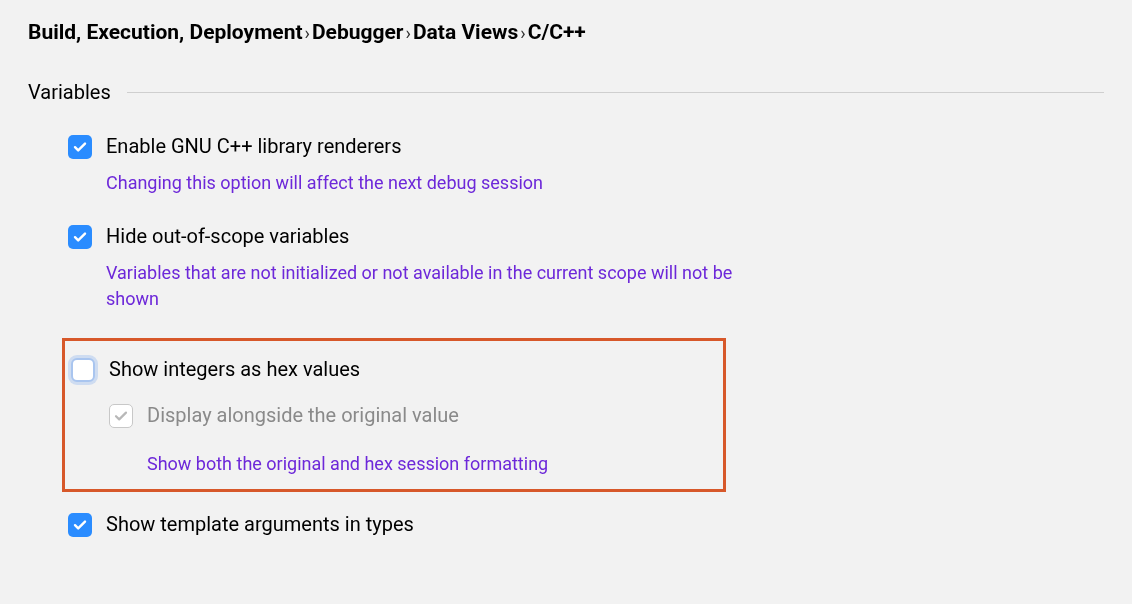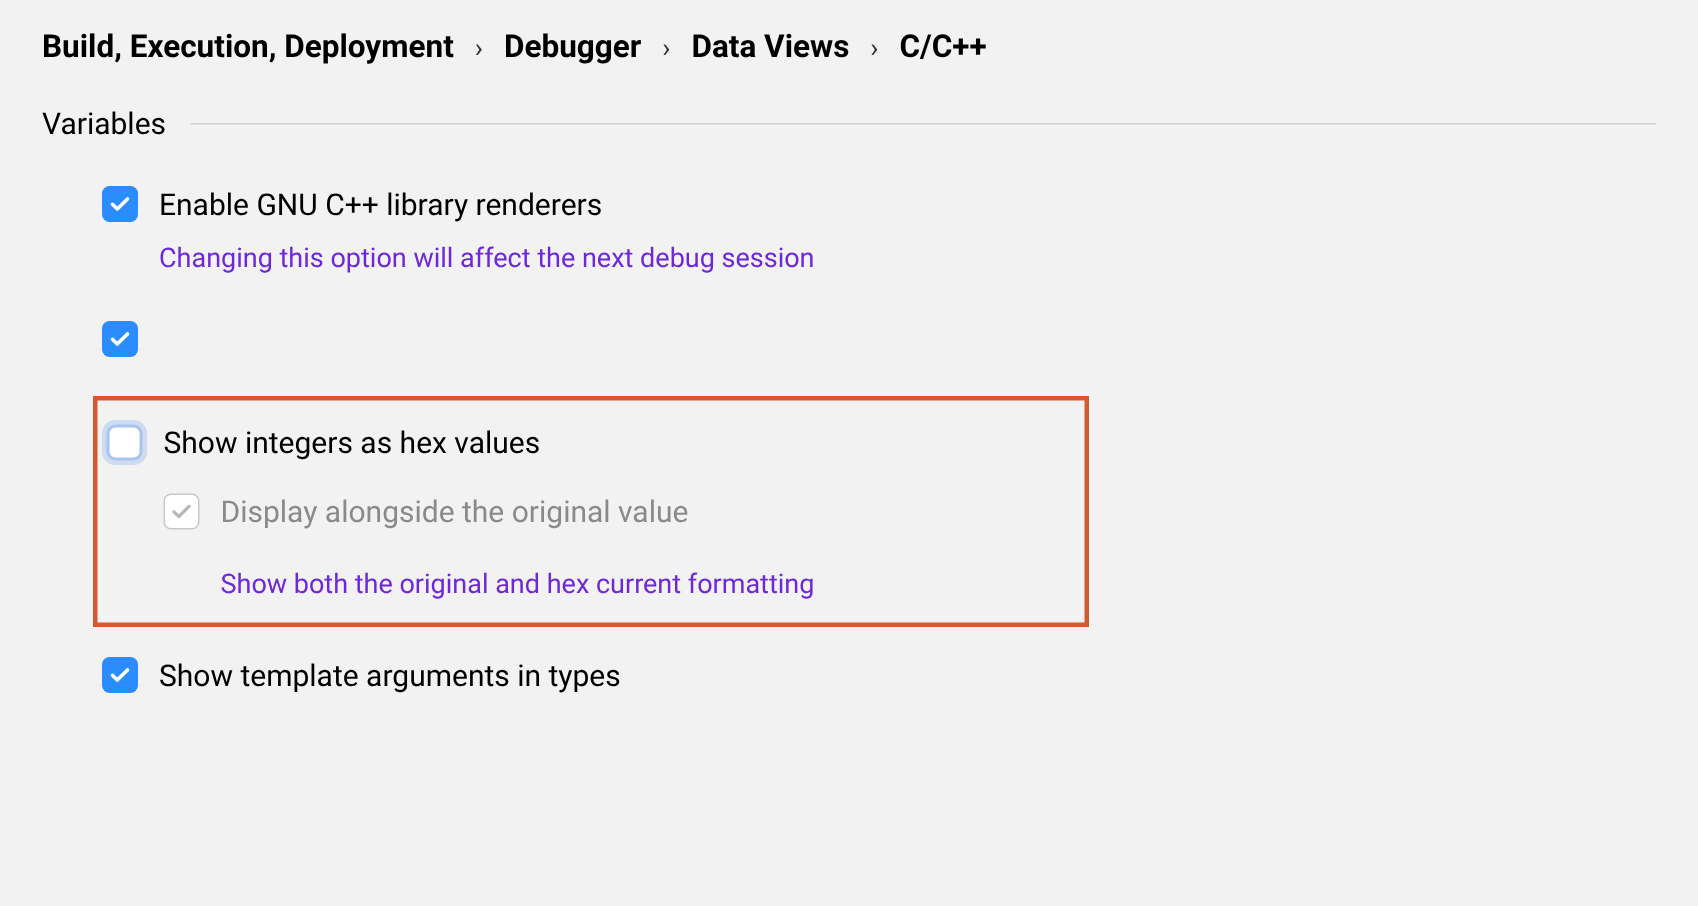--- a/index.html
+++ b/index.html
@@ -11,24 +11,24 @@
       font-family: -apple-system, BlinkMacSystemFont, "Segoe UI", Roboto, sans-serif;
       background: #f2f2f2;
       width: 1132px;
       height: 604px;
       padding: 20px 28px;
       color: #000;
     }
     .breadcrumb {
       display: flex;
       align-items: center;
-      gap: 14px;
+      gap: 2px;
       font-size: 21px;
       font-weight: 700;
-      margin-bottom: 26px;
+      margin-bottom: 36px;
     }
     .breadcrumb-sep {
       font-weight: 400;
       font-size: 18px;
       color: #333;
     }
     .section-header {
       display: flex;
       align-items: center;
       gap: 16px;
@@ -43,21 +43,21 @@
     .section-rule {
       flex: 1;
       height: 1px;
       background: #cfcfcf;
     }
     .options {
       padding-left: 40px;
     }
     .option-row {
       display: flex;
-      align-items: flex-start;
+      align-items: center;
       gap: 14px;
       margin-bottom: 10px;
     }
     .option-block {
       margin-bottom: 26px;
     }
     .checkbox {
       width: 24px;
       height: 24px;
       border-radius: 5px;
@@ -146,38 +146,40 @@
     <div class="option-desc">Changing this option will affect the next debug session</div>
   </div>
 
   <div class="option-block">
     <div class="option-row">
       <div class="checkbox checked">
         <svg viewBox="0 0 16 16">
             <path d="M3 8.2l3.2 3.2L13 4.6" stroke="#fff" stroke-width="2.4" fill="none" stroke-linecap="round" stroke-linejoin="round"></path>
           </svg>
       </div>
+      <span class="option-label">Hide out-of-scope variables</span>
     </div>
+    <div class="option-desc">Variables that are not initialized or not available in the current scope will not be shown</div>
   </div>
 
   <div class="highlight-box">
     <div class="option-row" style="margin-bottom:18px;">
       <div class="checkbox unchecked focus"></div>
       <span class="option-label">Show integers as hex values</span>
     </div>
     <div class="nested">
       <div class="option-row" style="margin-bottom:22px;">
         <div class="checkbox disabled-checked">
           <svg viewBox="0 0 16 16">
               <path d="M3 8.2l3.2 3.2L13 4.6" stroke="#b8b8b8" stroke-width="2.2" fill="none" stroke-linecap="round" stroke-linejoin="round"></path>
             </svg>
         </div>
         <span class="option-label disabled">Display alongside the original value</span>
       </div>
-      <div class="option-desc" style="margin-top:2px;">Show both the original and hex current formatting</div>
+      <div class="option-desc" style="margin-top:2px;">Show both the original and hex session formatting</div>
     </div>
   </div>
 
   <div class="option-block">
     <div class="option-row">
       <div class="checkbox checked">
         <svg viewBox="0 0 16 16">
             <path d="M3 8.2l3.2 3.2L13 4.6" stroke="#fff" stroke-width="2.4" fill="none" stroke-linecap="round" stroke-linejoin="round"></path>
           </svg>
       </div>

